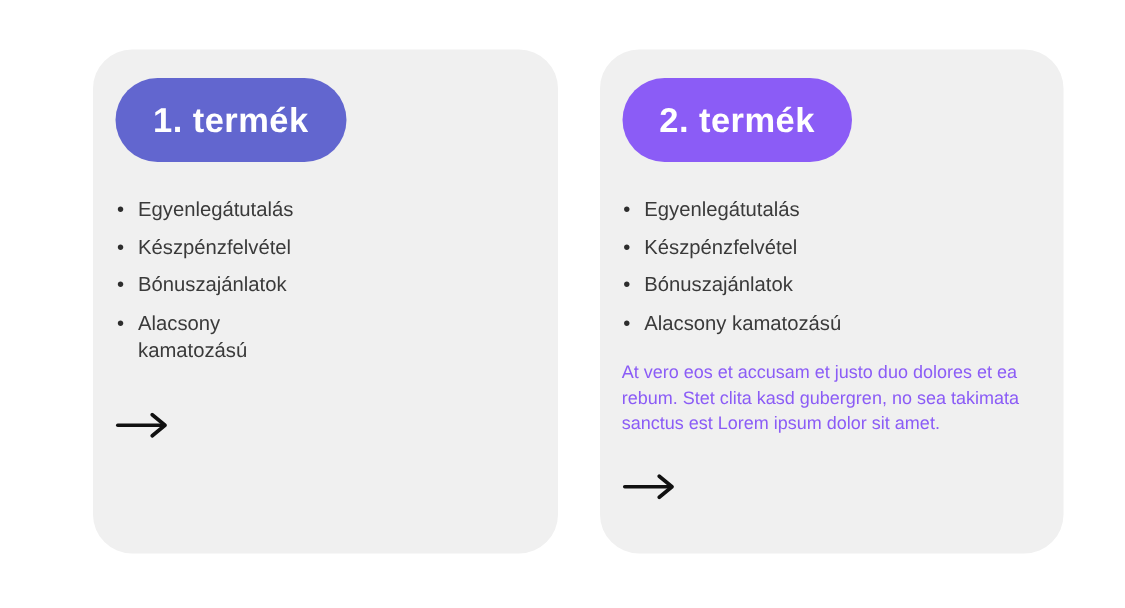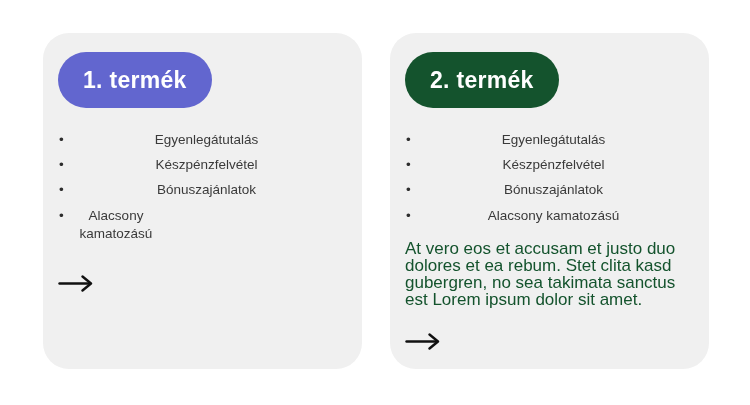--- a/index.html
+++ b/index.html
@@ -12,21 +12,21 @@
     background: #ffffff;
     font-family: "Liberation Sans", sans-serif;
     overflow: hidden;
   }
   .section {
     box-sizing: border-box;
     width: 750px;
     height: 405px;
     display: flex;
     gap: 28px;
-    padding: 33px 41px 36px 43px;
+    padding: 33px 41px 36px 62px;
   }
   .card {
     flex: 1 1 0;
     box-sizing: border-box;
     background: #f0f0f0;
     border-radius: 26px;
     padding: 19px 22px 20px 15px;
   }
   .badge {
     display: inline-block;
@@ -37,21 +37,20 @@
     font-size: 23px;
     font-weight: 700;
     letter-spacing: 0.3px;
     color: #ffffff;
     margin-bottom: 23px;
   }
   .features {
     list-style: none;
     margin: 0;
     padding: 0;
-    text-align: center;
   }
   .features li {
     position: relative;
     padding-left: 15px;
     font-size: 13.5px;
     line-height: 1.35;
     color: #3a3a3a;
     margin-bottom: 7px;
   }
   .features li::before {
@@ -60,23 +59,23 @@
     left: 1px;
     top: 0;
     color: #2d2d2d;
   }
   
   .card-1 .features li:last-child {
     max-width: 86px;
   }
   .desc {
     margin: 15px 0 0 0;
-    font-size: 17px;
+    font-size: 12px;
     line-height: 17px;
-    color: #14532d;
+    color: #8b5cf6;
     max-width: 300px;
   }
   .arrow-link {
     display: inline-block;
     margin-top: 25px;
     line-height: 0;
     cursor: pointer;
     text-decoration: none;
   }
   .arrow-link svg {
@@ -100,21 +99,21 @@
       <span>
         <svg width="36" height="17" viewBox="0 0 36 17" fill="none" xmlns="http://www.w3.org/2000/svg">
           <line x1="1.5" y1="8.5" x2="32" y2="8.5" stroke="#111111" stroke-width="2.4" stroke-linecap="round"></line>
           <polyline points="24.5,1.5 33,8.5 24.5,15.5" stroke="#111111" stroke-width="2.4" fill="none" stroke-linecap="round" stroke-linejoin="round"></polyline>
         </svg>
       </span>
     </a>
   </div>
 
   <div class="card card-2">
-    <div class="badge" style="background: #14532d;">2. termék</div>
+    <div class="badge" style="background: #8b5cf6;">2. termék</div>
     <ul class="features">
       <li>Egyenlegátutalás</li>
       <li>Készpénzfelvétel</li>
       <li>Bónuszajánlatok</li>
       <li>Alacsony kamatozású</li>
     </ul>
     <p class="desc">At vero eos et accusam et justo duo dolores et ea rebum. Stet clita kasd gubergren, no sea takimata sanctus est Lorem ipsum dolor sit amet.</p>
     <a class="arrow-link">
       <span>
         <svg width="36" height="17" viewBox="0 0 36 17" fill="none" xmlns="http://www.w3.org/2000/svg">

